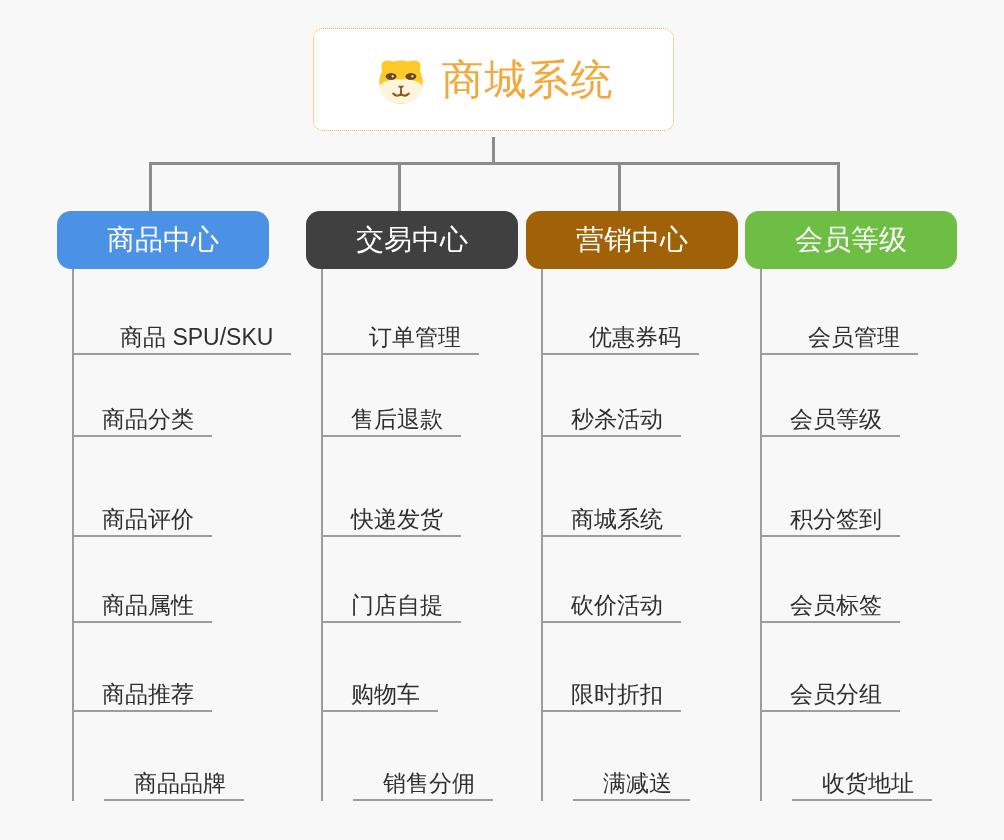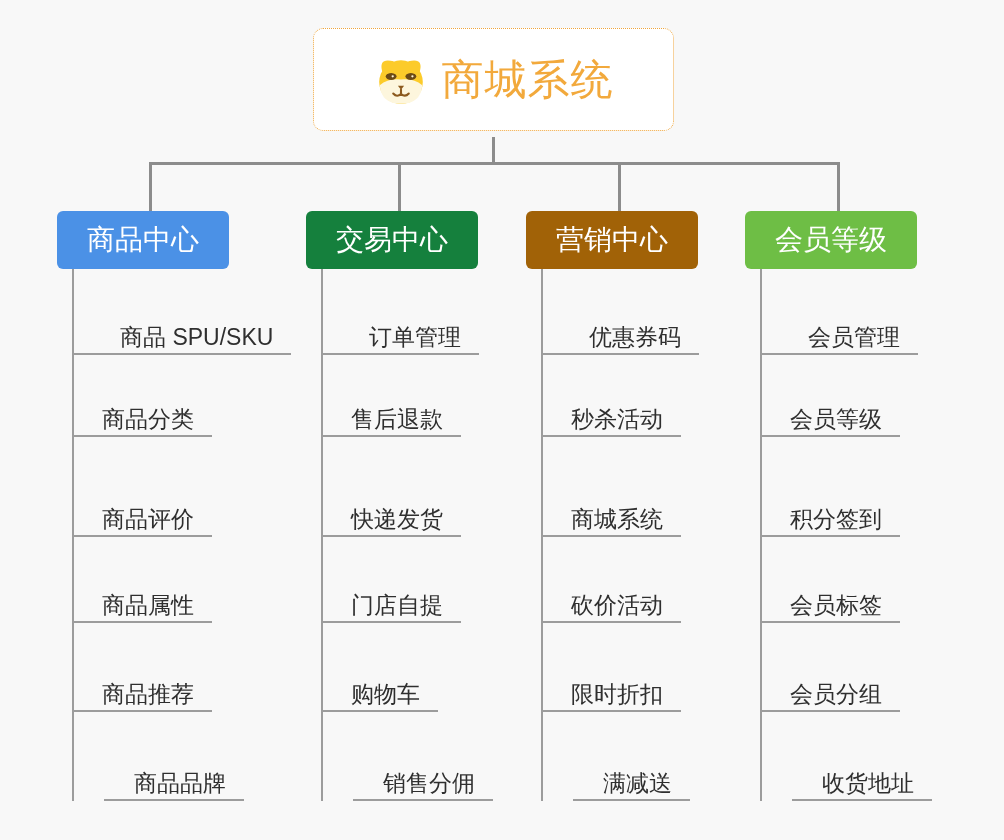--- a/index.html
+++ b/index.html
@@ -37,22 +37,22 @@
   .hbar{left:149px;top:162px;width:691px;height:3px;}
   .drop{top:164px;width:3px;height:47px;}
   .drop.c0{left:149px;} .drop.c1{left:398px;}
   .drop.c2{left:618px;} .drop.c3{left:837px;}
   
   .branch{position:absolute;top:211px;width:280px;height:600px;}
   .branch.b0{left:57px;} .branch.b1{left:306px;}
   .branch.b2{left:526px;} .branch.b3{left:745px;}
   .branch-header{
     position:absolute;left:0;top:0;
-    width:172px;height:58px;
-    border-radius:6px;
+    width:212px;height:58px;
+    border-radius:14px;
     color:#ffffff;font-size:28px;
     display:flex;align-items:center;justify-content:center;
     white-space:nowrap;
     box-sizing:border-box;
   }
   .trunk{
     position:absolute;left:15px;top:58px;
     width:2px;height:532px;
     background:#9c9c9c;
   }
@@ -103,21 +103,21 @@
     <div class="trunk"></div>
     <div class="item r0">商品 SPU/SKU</div>
     <div class="item r1">商品分类</div>
     <div class="item r2">商品评价</div>
     <div class="item r3">商品属性</div>
     <div class="item r4">商品推荐</div>
     <div class="item r5">商品品牌</div>
   </div>
 
   <div class="branch b1">
-    <div class="branch-header" style="background: #15803d;">交易中心</div>
+    <div class="branch-header" style="background: #404040;">交易中心</div>
     <div class="trunk"></div>
     <div class="item r0">订单管理</div>
     <div class="item r1">售后退款</div>
     <div class="item r2">快递发货</div>
     <div class="item r3">门店自提</div>
     <div class="item r4">购物车</div>
     <div class="item r5">销售分佣</div>
   </div>
 
   <div class="branch b2">

